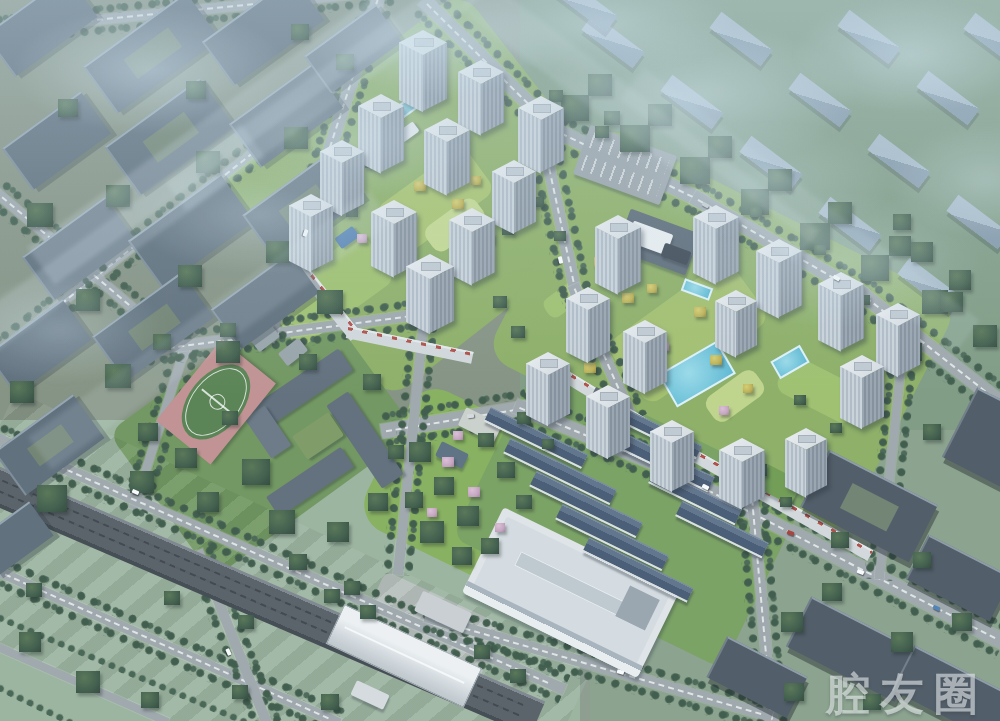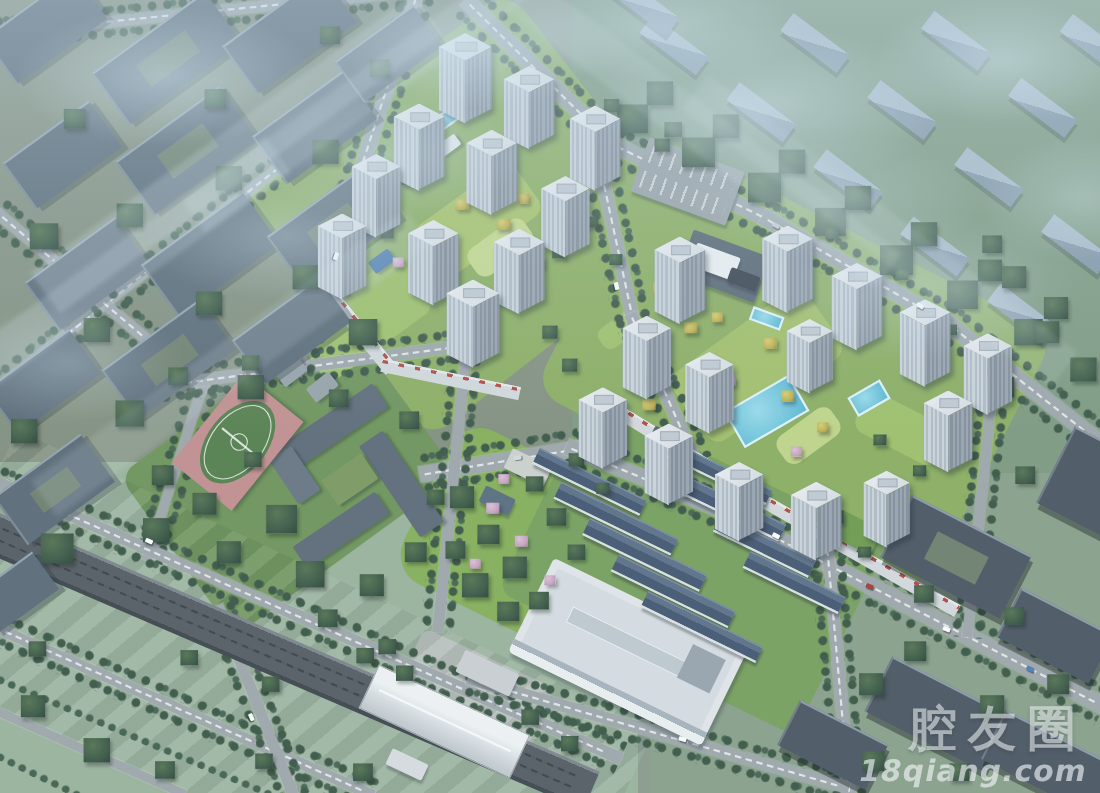--- a/index.html
+++ b/index.html
@@ -619,15 +619,14 @@
       <div class="fog" style="left: 690px; top: 190px; width: 300px; height: 140px; transform: rotate(0deg); border-radius: 0px; background: radial-gradient(rgba(214, 232, 242, 0.3) 0%, rgba(214, 232, 242, 0) 70%);"></div>
       <div class="fog" style="left: 460px; top: -25px; width: 280px; height: 100px; transform: rotate(0deg); border-radius: 0px; background: radial-gradient(rgba(214, 232, 242, 0.45) 0%, rgba(214, 232, 242, 0) 70%);"></div>
       <div class="fog" style="left: 885px; top: 120px; width: 200px; height: 120px; transform: rotate(0deg); border-radius: 0px; background: radial-gradient(rgba(214, 232, 242, 0.35) 0%, rgba(214, 232, 242, 0) 70%);"></div>
       <div class="fog" style="left: 220px; top: 80px; width: 260px; height: 120px; transform: rotate(0deg); border-radius: 0px; background: radial-gradient(rgba(214, 232, 242, 0.3) 0%, rgba(214, 232, 242, 0) 70%);"></div>
       <div class="fog" style="left: 620px; top: 120px; width: 280px; height: 120px; transform: rotate(0deg); border-radius: 0px; background: radial-gradient(rgba(214, 232, 242, 0.3) 0%, rgba(214, 232, 242, 0) 70%);"></div>
     </div>
   <div class="tint"></div>
   <div class="overlay-top"></div>
   <div class="wm">
     <div class="wm1">腔友圈</div>
-    <div class="wm2">18qiang.com</div>
   </div>
 </div>
 
 </body></html>

